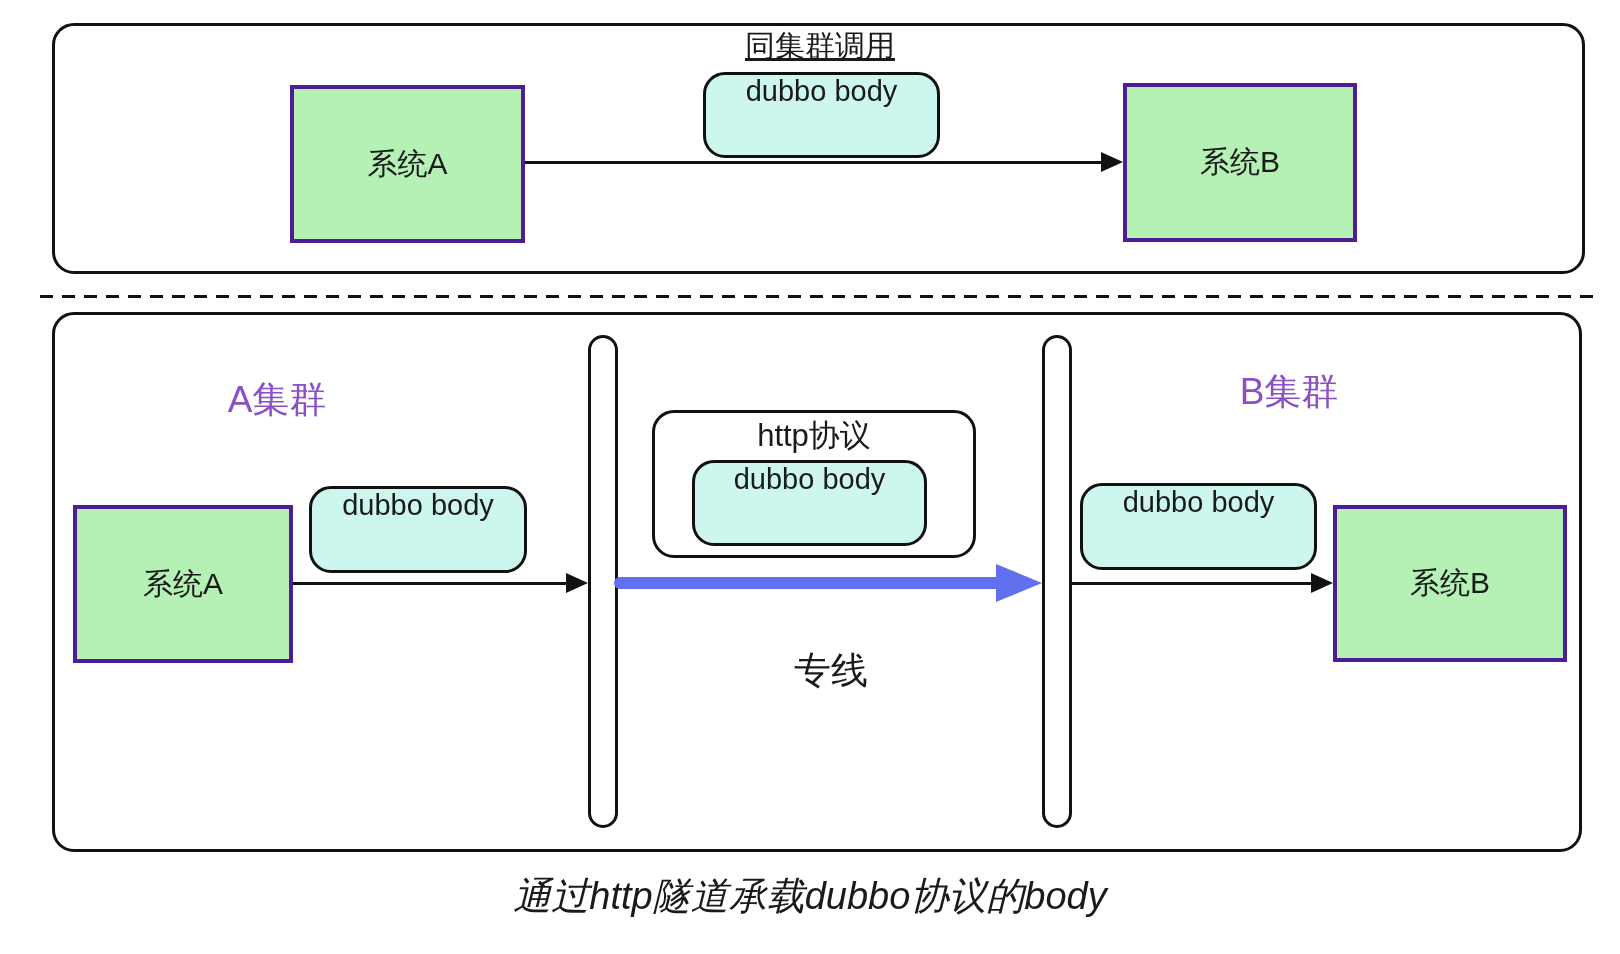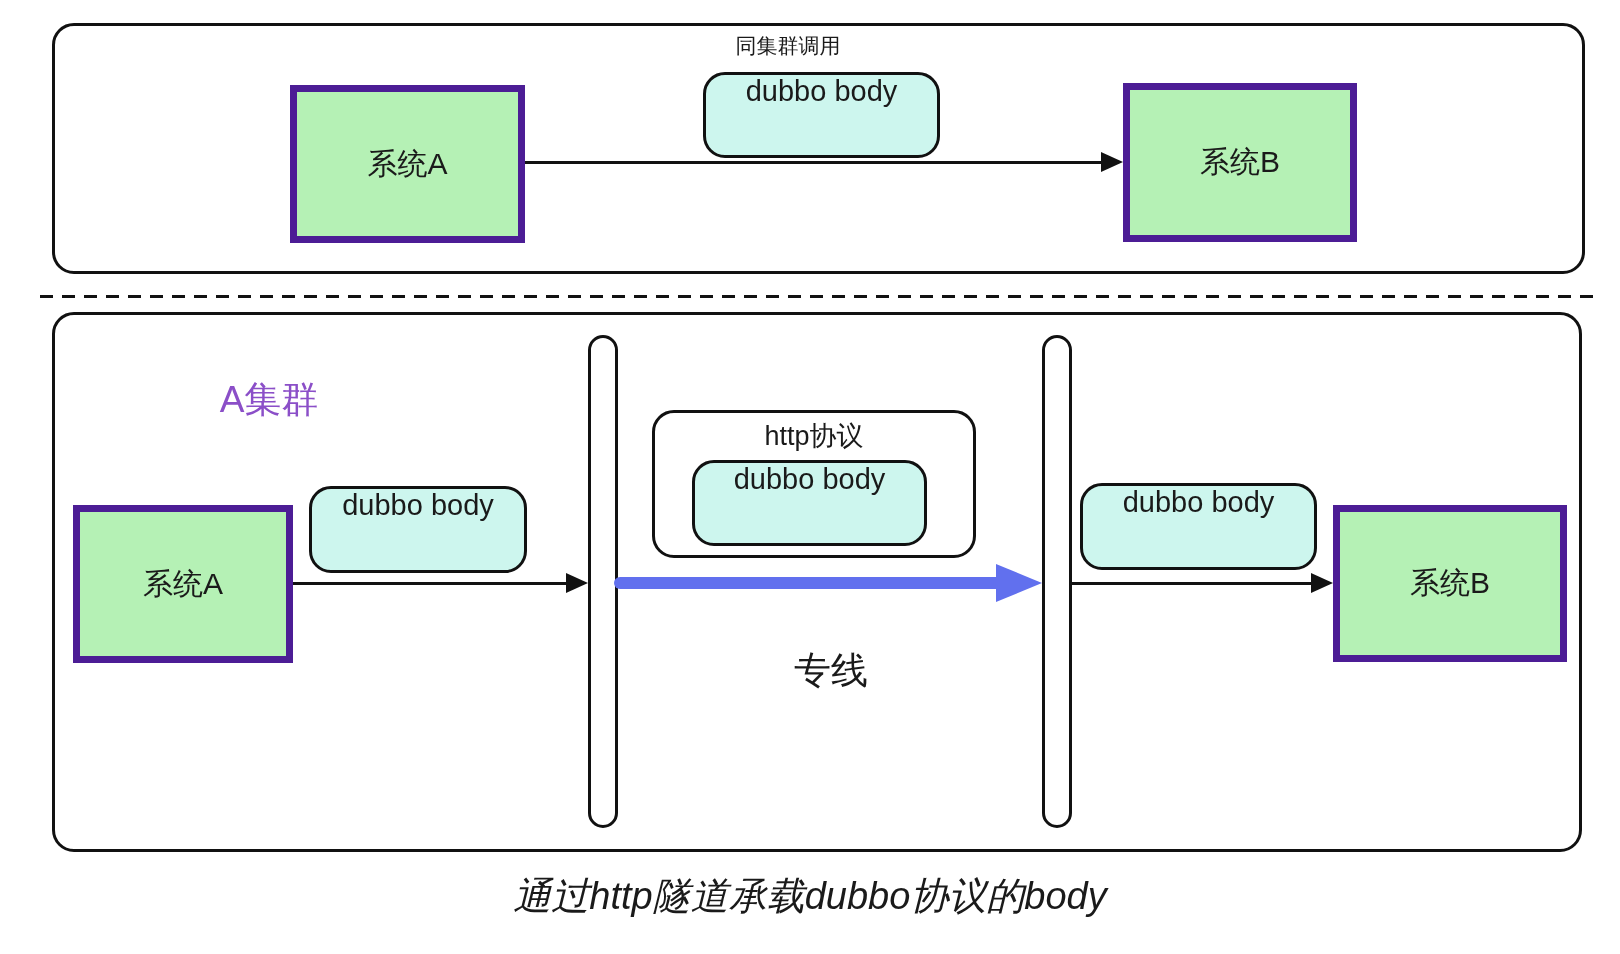--- a/index.html
+++ b/index.html
@@ -18,31 +18,31 @@
   .outer-box {
     border: 3px solid #111;
     border-radius: 22px;
     background: #fff;
   }
   .top-container    { left: 52px;  top: 23px;  width: 1533px; height: 251px; }
   .bottom-container { left: 52px;  top: 312px; width: 1530px; height: 540px; }
 
   
   .label { display: flex; align-items: center; justify-content: center; text-align: center; }
-  .top-title     { left: 588px; top: 28px;  width: 400px; height: 36px; font-size: 21px; }
+  .top-title     { left: 620px; top: 28px;  width: 400px; height: 36px; font-size: 30px; text-decoration: underline; }
   .cluster-label { font-size: 37px; color: var(--purple, #8b4fc8); }
-  .cluster-a     { left: 164px;  top: 378px; width: 210px; height: 44px; }
+  .cluster-a     { left: 172px;  top: 378px; width: 210px; height: 44px; }
   .cluster-b     { left: 1184px; top: 370px; width: 210px; height: 44px; }
   .line-label    { left: 731px;  top: 604px; width: 200px; height: 46px; font-size: 37px; margin-top: 44px; }
   .caption       { left: 0;      top: 872px; width: 1620px; height: 48px; font-size: 38px; font-style: italic; }
 
   
   .sys-box {
     background: var(--green, #b5f1b5);
-    border: 7px solid #4c1d95;
+    border: 4px solid #4c1d95;
     display: flex; align-items: center; justify-content: center;
     font-size: 30px;
   }
   .top-sys-a { left: 290px;  top: 85px;  width: 235px; height: 158px; }
   .top-sys-b { left: 1123px; top: 83px;  width: 234px; height: 159px; }
   .bot-sys-a { left: 73px;   top: 505px; width: 220px; height: 158px; }
   .bot-sys-b { left: 1333px; top: 505px; width: 234px; height: 157px; }
 
   
   .pill {
@@ -55,21 +55,21 @@
   .top-pill   { left: 703px;  top: 72px;  width: 237px; height: 86px; }
   .pill-left  { left: 309px;  top: 486px; width: 218px; height: 87px; }
   .pill-mid   { left: 692px;  top: 460px; width: 235px; height: 86px; }
   .pill-right { left: 1080px; top: 483px; width: 237px; height: 87px; }
 
   
   .http-box {
     left: 652px; top: 410px; width: 324px; height: 148px;
     border: 3px solid #111; border-radius: 22px; background: #fff;
   }
-  .http-title { left: 652px; top: 420px; width: 324px; height: 32px; font-size: 27px; }
+  .http-title { left: 652px; top: 420px; width: 324px; height: 32px; font-size: 31px; }
 
   
   .bar {
     width: 30px; height: 493px; top: 335px;
     background: #fff; border: 3px solid #111; border-radius: 16px;
   }
   .bar-left  { left: 588px; }
   .bar-right { left: 1042px; }
 
   
@@ -128,20 +128,21 @@
   </div>
 
   <div class="abs hline top-arrow-line"></div>
   <div class="abs arrow-head top-arrow-head"></div>
 
   <div class="abs divider"></div>
 
   <div class="abs outer-box bottom-container"></div>
 
   <div class="abs label cluster-label cluster-a">A集群</div>
+  <div class="abs label cluster-label cluster-b">B集群</div>
 
   <div class="abs bar bar-left"></div>
   <div class="abs bar bar-right"></div>
 
   <div class="abs sys-box bot-sys-a">
     <span>系统A</span>
   </div>
 
   <div class="abs pill pill-left">
     <span>dubbo body</span>

